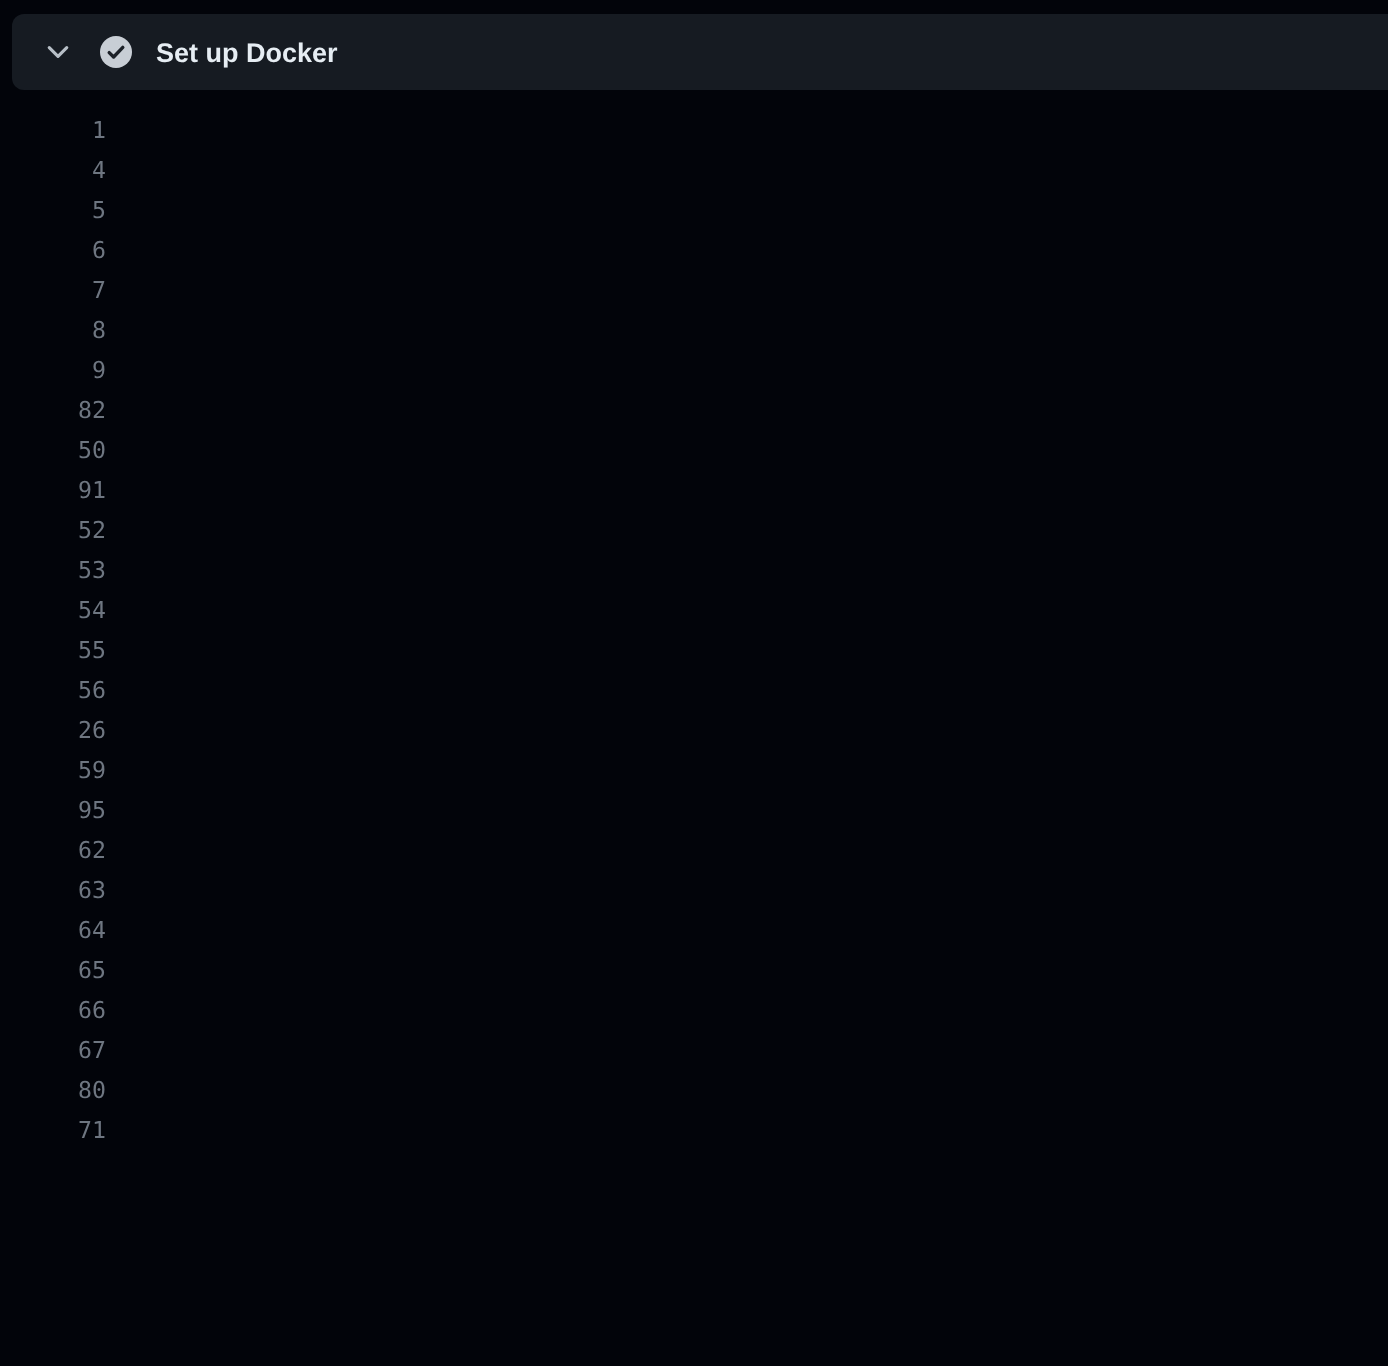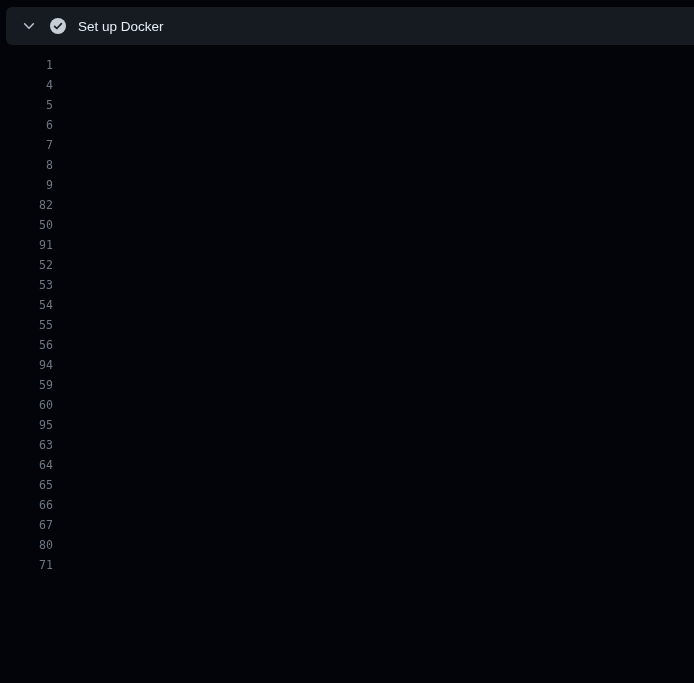--- a/index.html
+++ b/index.html
@@ -31,21 +31,21 @@
     align-items: center;
     padding-left: 16px;
     cursor: pointer;
   }
   .chev-wrap { display: flex; align-items: center; width: 14px; }
   .check-wrap { display: flex; align-items: center; margin-left: 14px; }
   .step-title {
     margin-left: 12px;
     color: var(--header-text);
     font-size: 13.5px;
-    font-weight: 400;
+    font-weight: 700;
   }
 
   .log-area {
     padding-top: 10px;
     font-family: "DejaVu Sans Mono", monospace;
     font-size: 11.6px;
     color: var(--log-text);
   }
   .row {
     height: 20px;
@@ -234,59 +234,59 @@
     <div class="content">
       
       
       
       
     </div>
   </div>
 
 
   <div class="row">
-    <a class="num">94</a>
+    <a class="num">26</a>
     <div class="content indent">
       
       
       
       
     </div>
   </div>
 
   <div class="row">
     <a class="num">59</a>
     <div class="content indent">
       
       
       
       
     </div>
   </div>
 
-  <div class="row">
-    <a class="num">60</a>
-    <div class="content indent">
-      
-      
-      
-      
-    </div>
-  </div>
 
   <div class="row">
     <a class="num">95</a>
     <div class="content indent">
       
       
       
       
     </div>
   </div>
 
+  <div class="row">
+    <a class="num">62</a>
+    <div class="content indent">
+      
+      
+      
+      
+    </div>
+  </div>
 
   <div class="row">
     <a class="num">63</a>
     <div class="content indent">
       
       
       
       
     </div>
   </div>

